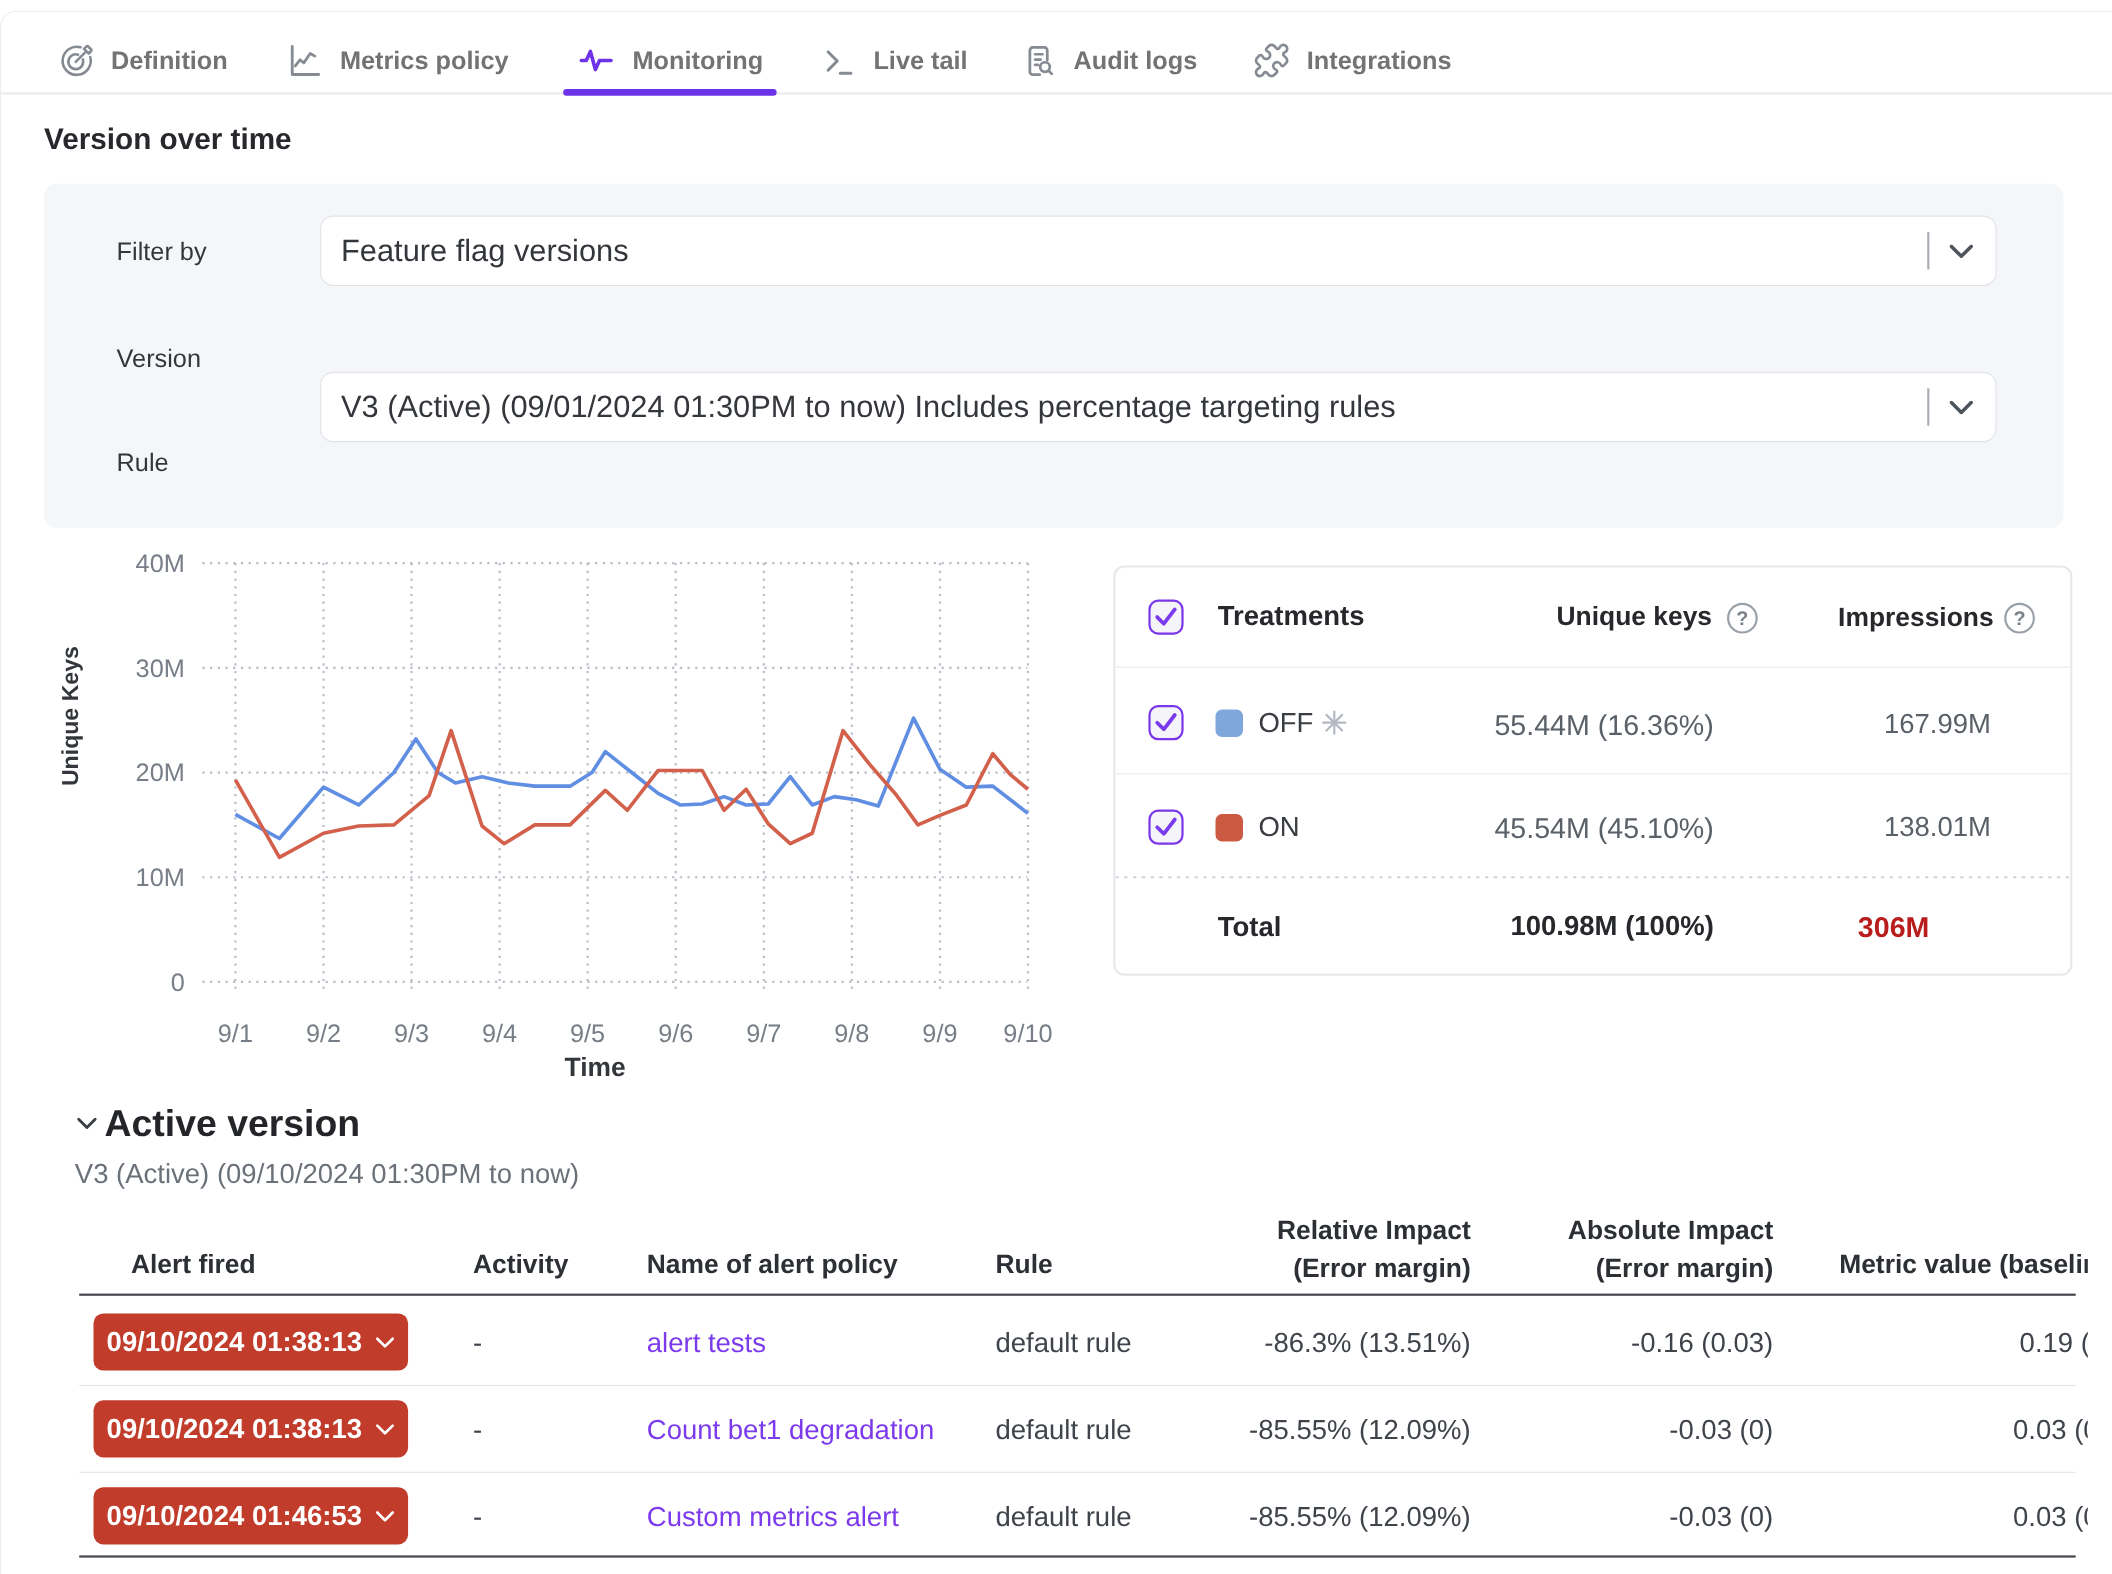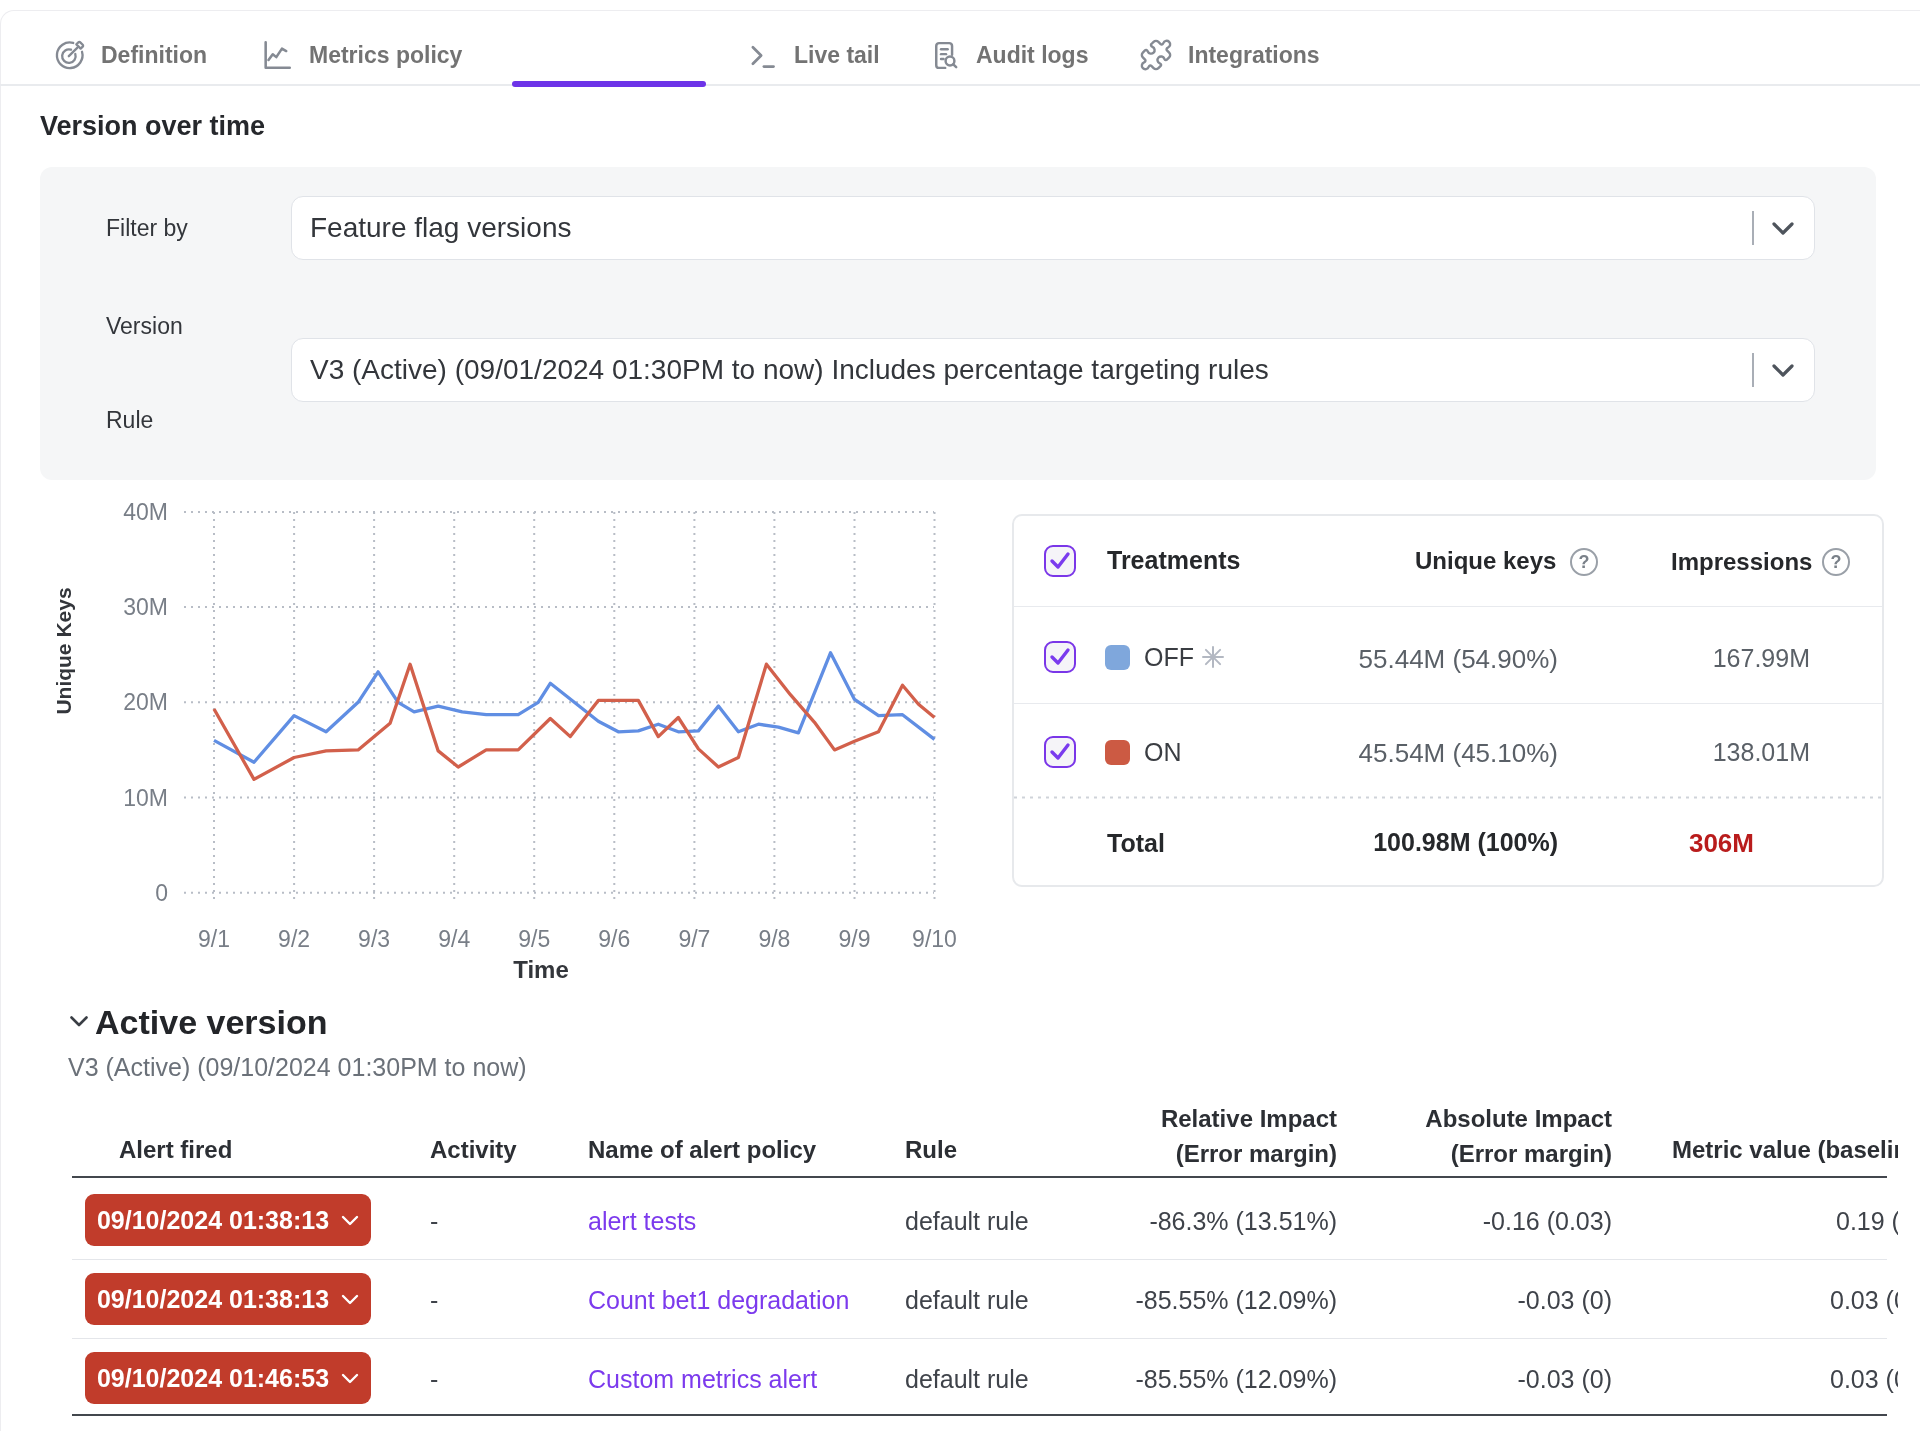--- a/index.html
+++ b/index.html
@@ -50,20 +50,26 @@
         <path d="M17.0 3.9 l3.1 3.1 1.5-1.5 a0.9 0.9 0 0 0 0-1.3 l-1.8-1.8 a0.9 0.9 0 0 0 -1.3 0 z"></path>
       </svg>
     <span>Definition</span>
   </div>
   <div class="tab" style="left:260px;">
     <svg width="34" height="34" viewBox="0 0 24 24" fill="none" stroke="#858a93" stroke-width="1.8" stroke-linecap="round" stroke-linejoin="round">
         <path d="M4 3 L4 21 L21 21"></path>
         <path d="M6 15.5 L9 11.5 L11.5 13.5 L15.5 7.5 L18.5 9.2"></path>
       </svg>
     <span>Metrics policy</span>
+  </div>
+  <div class="tab" style="left:524px;">
+    <svg width="36" height="36" viewBox="0 0 24 24" fill="none" stroke="#6d33e8" stroke-width="2.2" stroke-linecap="round" stroke-linejoin="round">
+        <path d="M3 12 h3 l2.5-5.5 3 11 L14 12 h7"></path>
+      </svg>
+    <span>Monitoring</span>
   </div>
   <div class="tab" style="left:746px;">
     <svg width="33" height="33" viewBox="0 0 24 24" fill="none" stroke="#858a93" stroke-width="2" stroke-linecap="round" stroke-linejoin="round">
         <path d="M5 6 l6 6 -6 6"></path>
         <path d="M13 20 h7"></path>
       </svg>
     <span>Live tail</span>
   </div>
   <div class="tab" style="left:928px;">
     <svg width="33" height="33" viewBox="0 0 24 24" fill="none" stroke="#858a93" stroke-width="1.8" stroke-linecap="round" stroke-linejoin="round">
@@ -162,21 +168,21 @@
   <div class="cb" style="left:1044px;top:641px;">
       <svg width="24" height="22" viewBox="0 0 24 22" fill="none" stroke="#7a3bee" stroke-width="3.4" stroke-linecap="round" stroke-linejoin="round">
         <path d="M4 11 l6 6 L20 4"></path>
       </svg>
     </div>
   <div class="sw" style="left:1105px;top:645px;background:#7fa7dc;"></div>
   <div class="abs" style="left:1144px;top:643px;font-size:25px;color:#3a3d42;">OFF</div>
   <svg class="abs" style="left:1201px;top:645px;" width="24" height="24" viewBox="0 0 24 24" stroke="#b3b8c2" stroke-width="2" stroke-linecap="round">
       <path d="M12 2v20M2 12h20M4.9 4.9l14.2 14.2M19.1 4.9L4.9 19.1"></path>
     </svg>
-  <div class="abs" style="left:1262px;top:644px;width:296px;font-size:26px;color:#5a6067;text-align:right;white-space:nowrap;">55.44M (54.90%)</div>
+  <div class="abs" style="left:1262px;top:644px;width:296px;font-size:26px;color:#5a6067;text-align:right;white-space:nowrap;">55.44M (16.36%)</div>
   <div class="abs" style="left:1700px;top:644px;width:110px;font-size:25px;color:#5a6067;text-align:right;">167.99M</div>
 
   <div class="cb" style="left:1044px;top:736px;">
       <svg width="24" height="22" viewBox="0 0 24 22" fill="none" stroke="#7a3bee" stroke-width="3.4" stroke-linecap="round" stroke-linejoin="round">
         <path d="M4 11 l6 6 L20 4"></path>
       </svg>
     </div>
   <div class="sw" style="left:1105px;top:740px;background:#cc5a43;"></div>
   <div class="abs" style="left:1144px;top:738px;font-size:25px;color:#3a3d42;">ON</div>
   <div class="abs" style="left:1262px;top:738px;width:296px;font-size:26px;color:#5a6067;text-align:right;white-space:nowrap;">45.54M (45.10%)</div>

